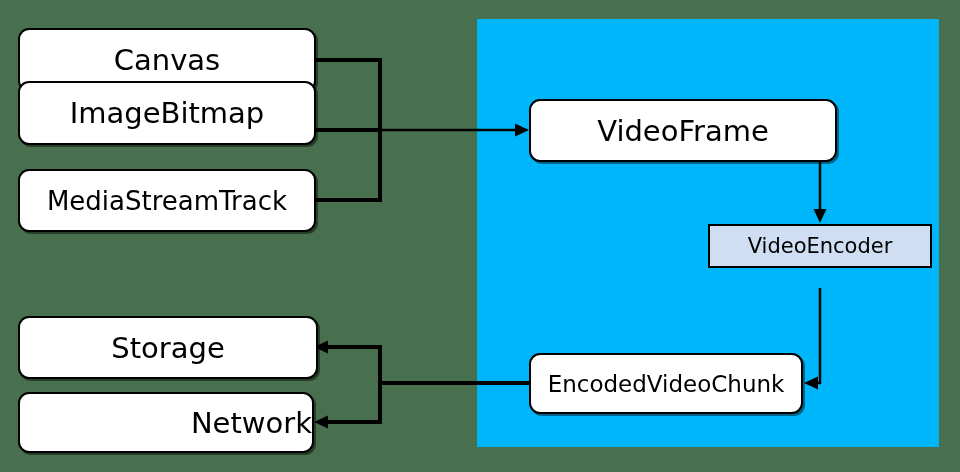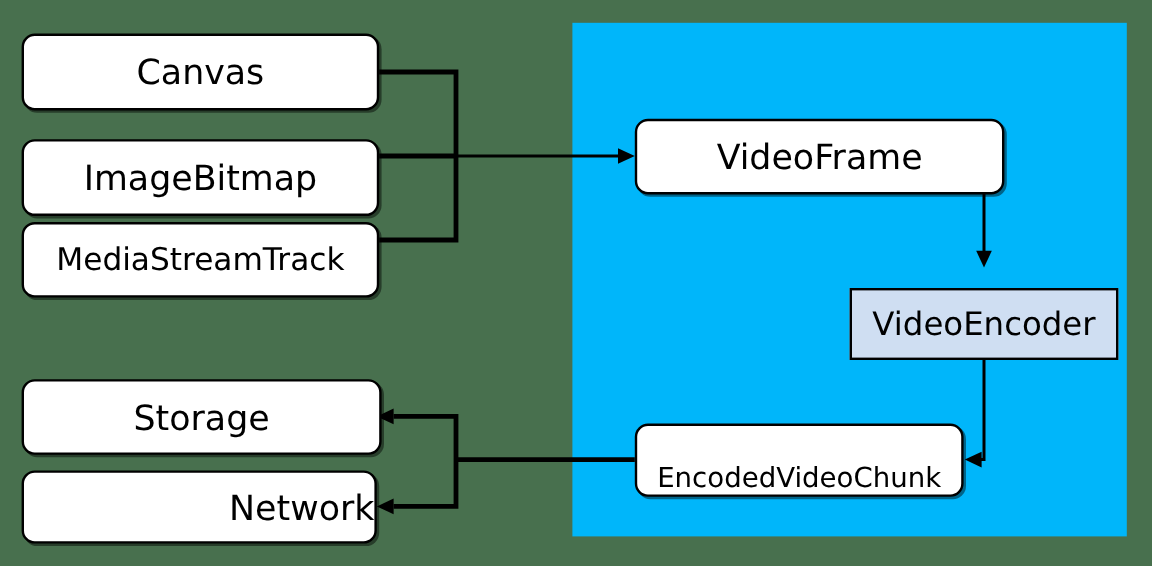--- a/index.html
+++ b/index.html
@@ -25,33 +25,32 @@
     background:#ffffff;
     border:2px solid #000;
     border-radius:11px;
     box-sizing:border-box;
     color:#000;
     box-shadow:2px 2px 0 rgba(0,0,0,0.45);
     font-size:29px;
     white-space:nowrap;
   }
   .n-canvas            {left:18px; top:28px;  width:298px;height:64px;}
-  .n-image-bitmap      {left:18px; top:116px;  width:298px;height:64px;}
+  .n-image-bitmap      {left:18px; top:81px;  width:298px;height:64px;}
   .n-media-stream-track{left:18px; top:169px; width:298px;height:63px; font-size:26px;}
   .n-storage           {left:18px; top:316px; width:300px;height:63px;}
   .n-network           {left:18px; top:392px; width:296px;height:61px;justify-content:flex-end;}
   .n-video-frame       {left:529px;top:99px;  width:308px;height:63px;}
-  .n-encoded-video-chunk{left:529px;top:353px;width:274px;height:61px; font-size:23px;align-items:flex-end;}
+  .n-encoded-video-chunk{left:529px;top:353px;width:274px;height:61px; font-size:23px;}
   .n-video-encoder{
-    left:708px;top:224px;width:224px;height:60px;
+    left:708px;top:224px;width:224px;height:44px;
     border-radius:0;
     box-shadow:none;
-    font-size:27px;
+    font-size:21px;
     background:#cfdef2;
-    margin-top:16px;
   }
 </style>
 </head>
 <body>
 
 <div class="stage" style="background-color: rgb(72, 112, 78);">
 
   <div class="panel" style="background-color: rgb(0, 182, 250);"></div>
 
   <svg class="wires" width="960" height="472" viewBox="0 0 960 472">
@@ -73,21 +72,21 @@
   </svg>
 
   <div class="node n-canvas" style="background-color: rgb(255, 255, 255);">
     <span>Canvas</span>
   </div>
 
   <div class="node n-image-bitmap" style="background-color: rgb(255, 255, 255);">
     <span>ImageBitmap</span>
   </div>
 
-  <div class="node n-media-stream-track" style="background-color: rgb(255, 255, 255); margin-top: 16px;">
+  <div class="node n-media-stream-track" style="background-color: rgb(255, 255, 255);">
     <span>MediaStreamTrack</span>
   </div>
 
   <div class="node n-video-frame" style="background-color: rgb(255, 255, 255);">
     <span>VideoFrame</span>
   </div>
 
   <div class="node n-video-encoder" style="background-color: rgb(207, 222, 242);">
     <span>VideoEncoder</span>
   </div>

